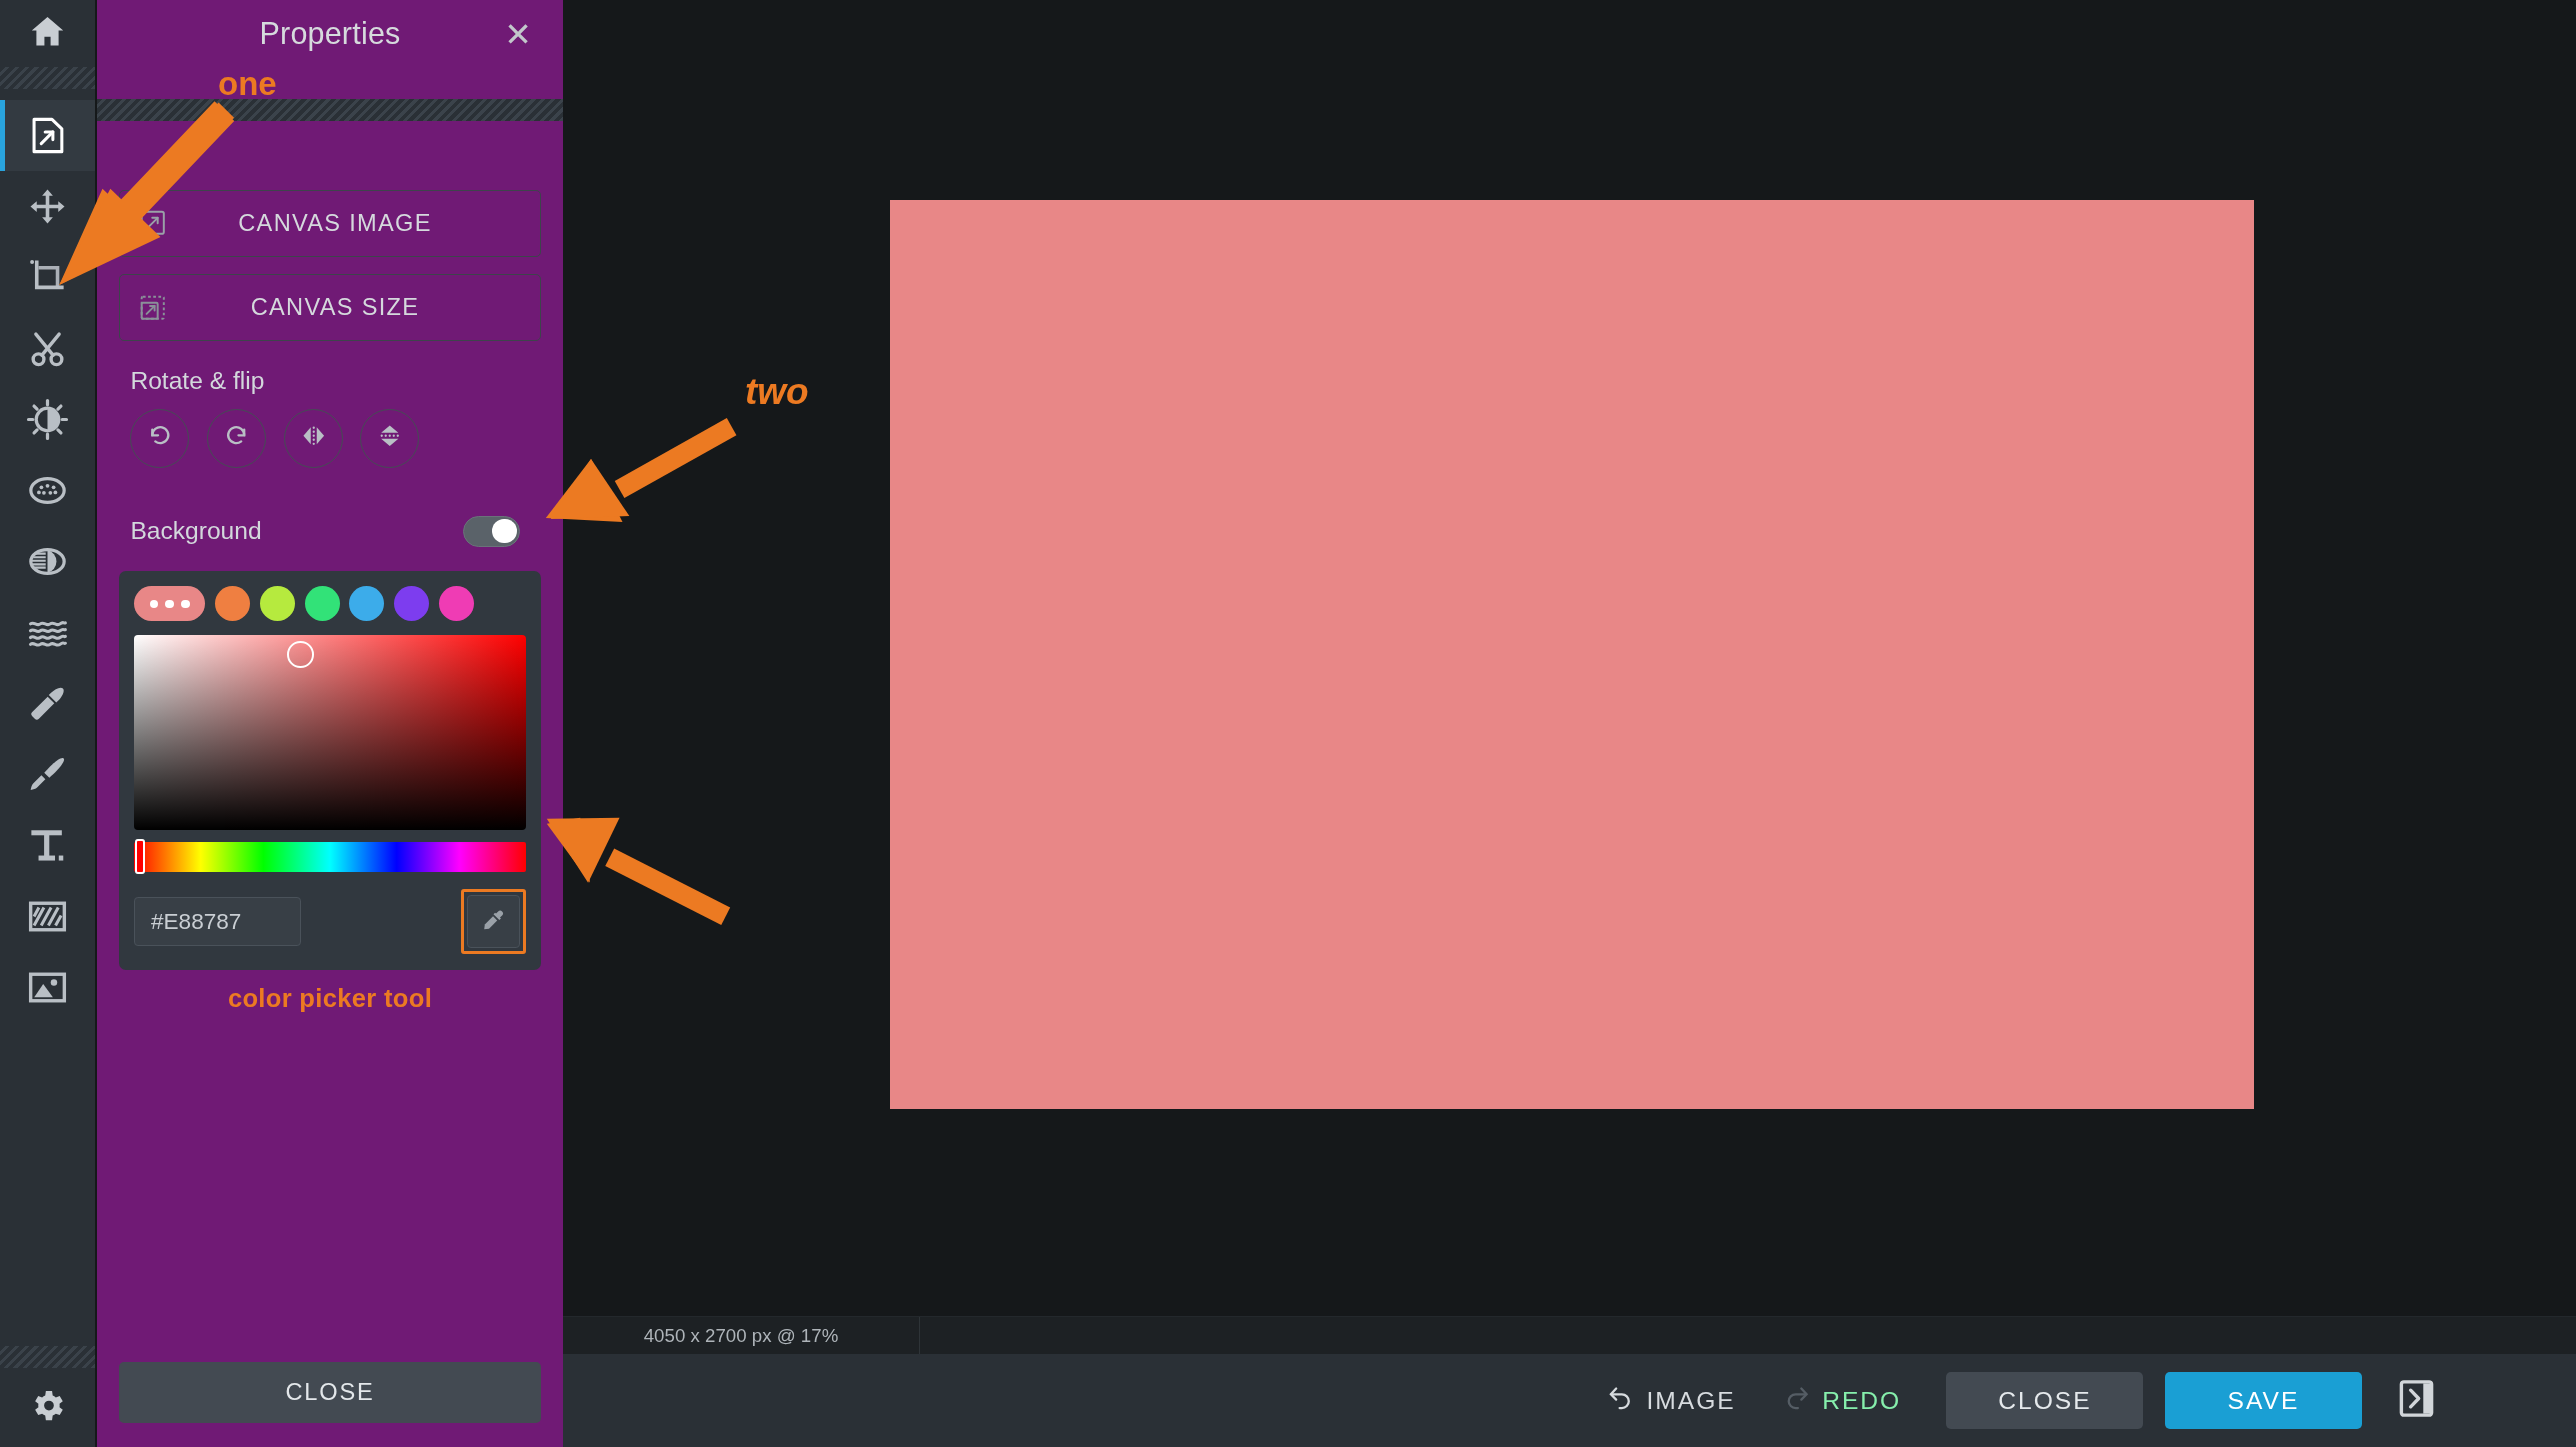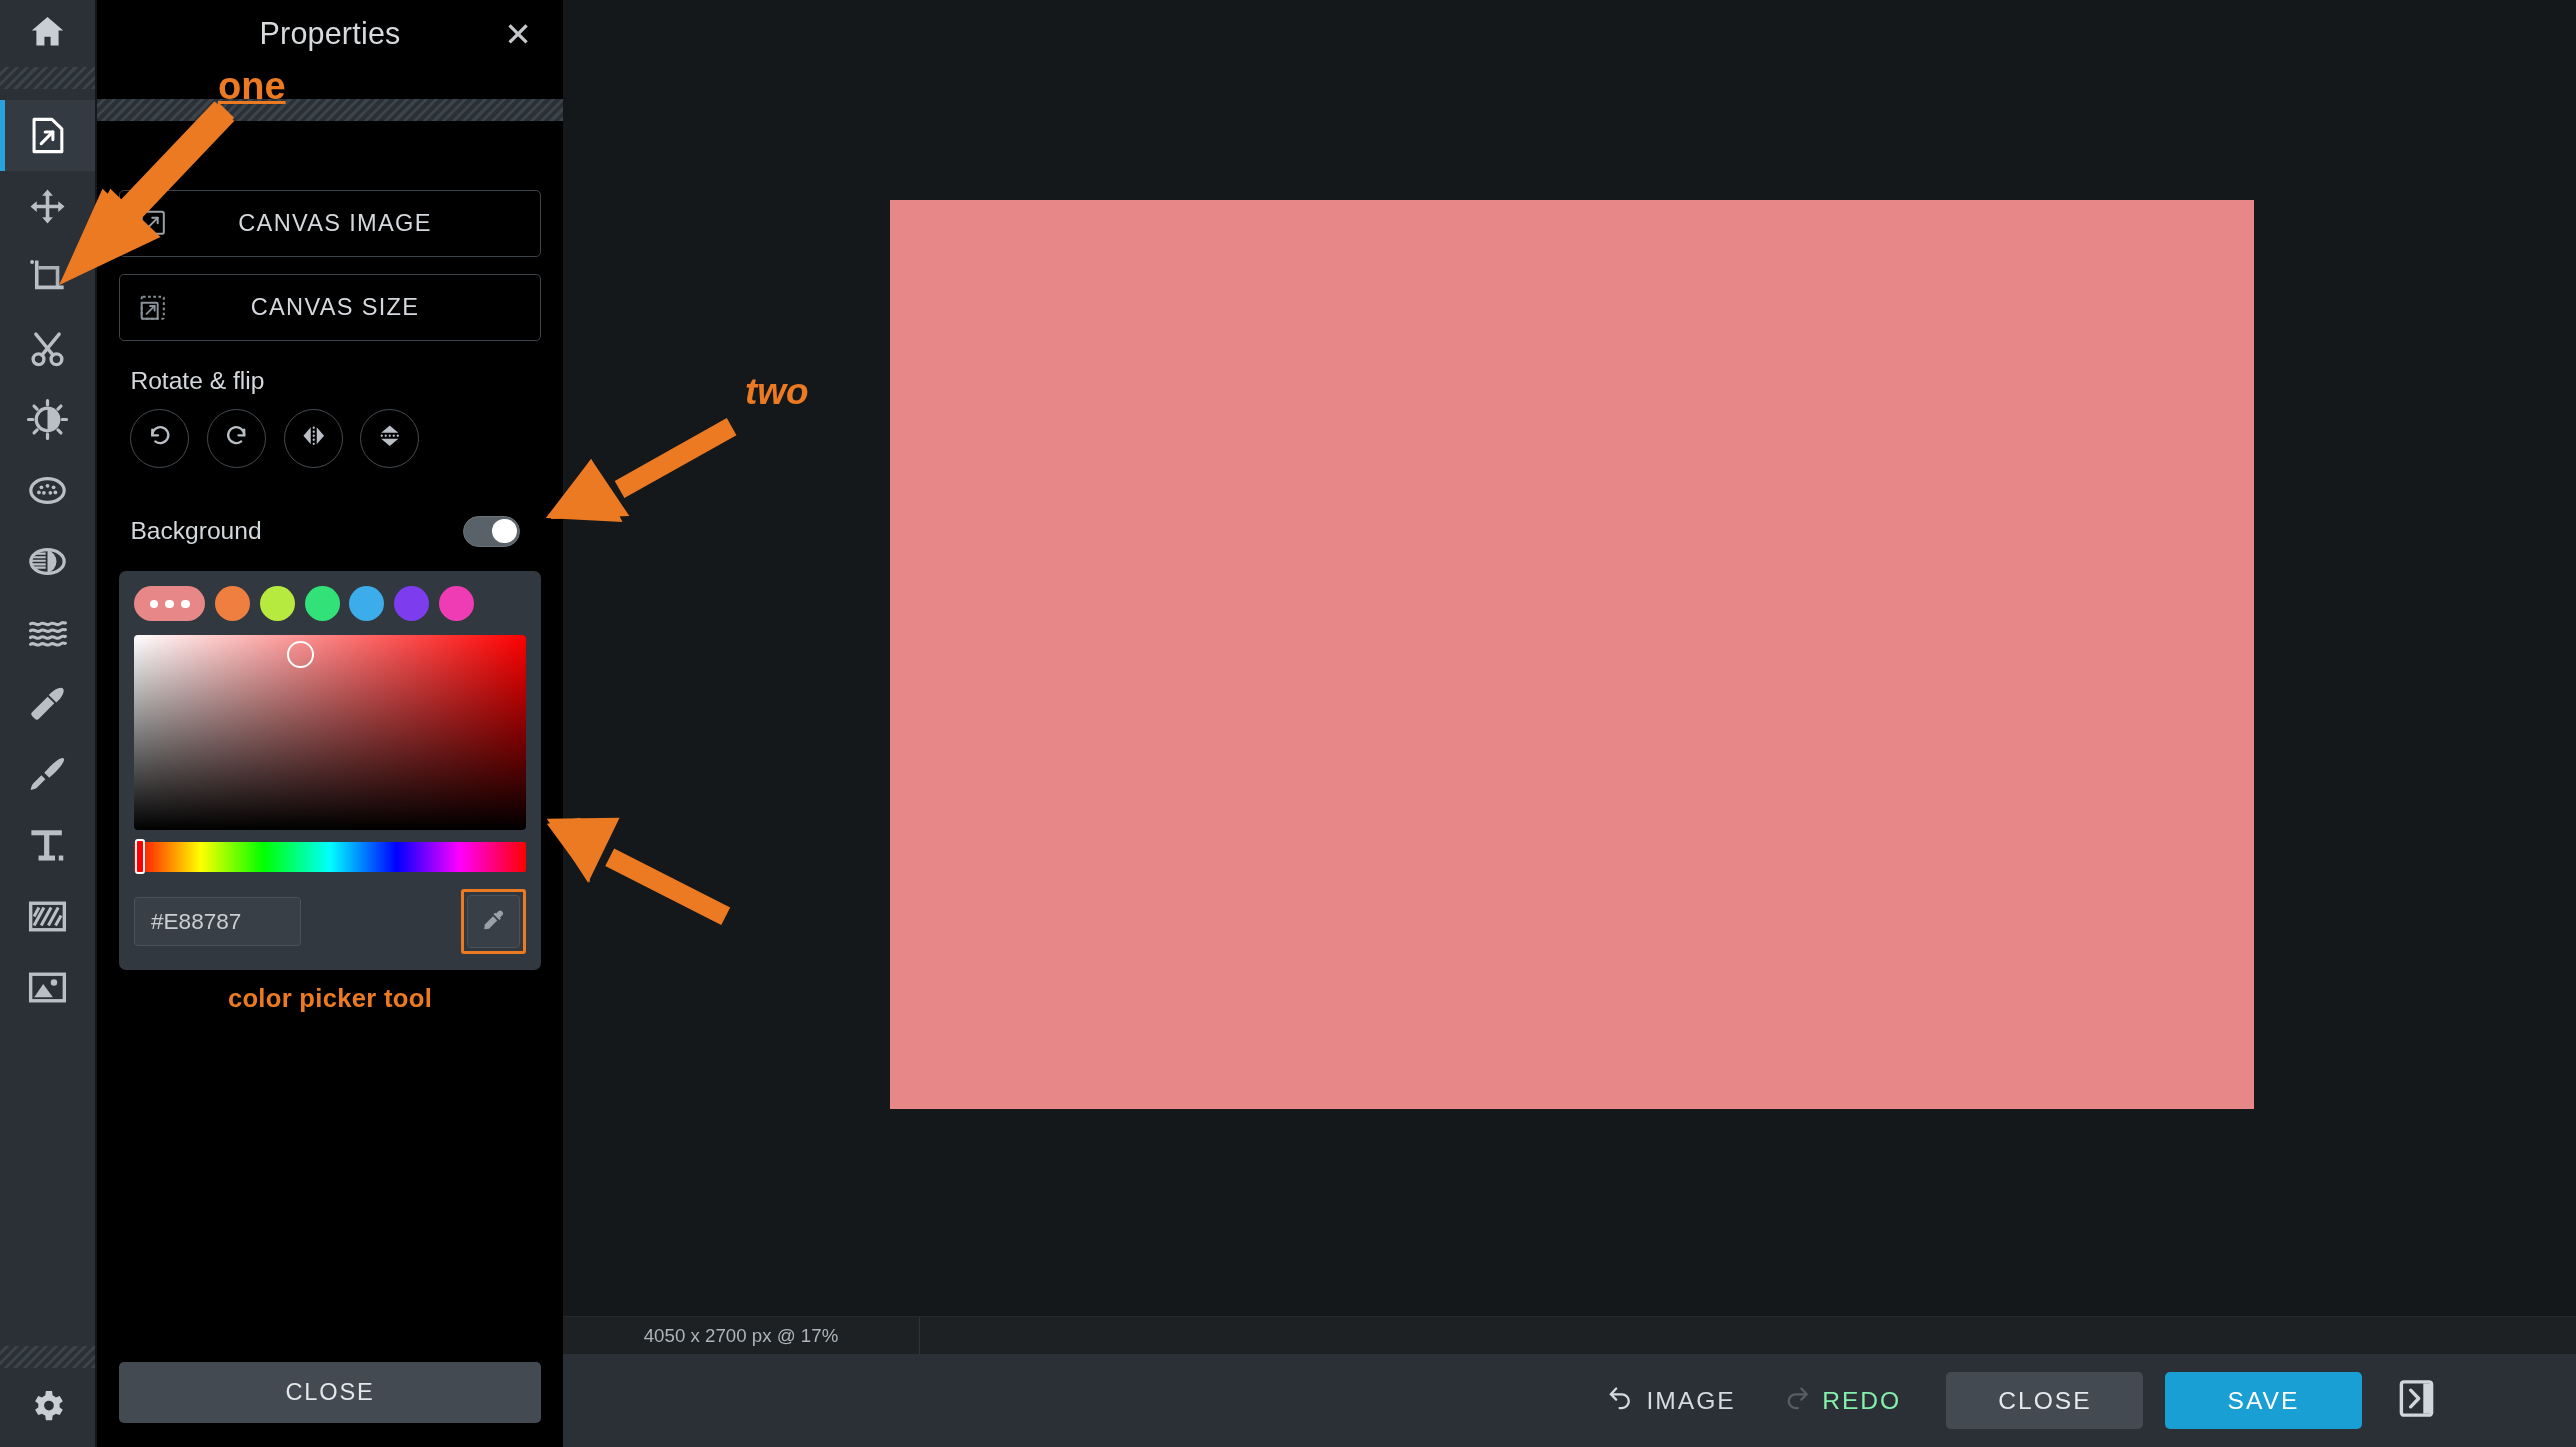--- a/index.html
+++ b/index.html
@@ -89,21 +89,21 @@
     display: flex;
     align-items: center;
     justify-content: center;
     cursor: pointer;
   }
 
   
   .panel {
     width: 466px;
     flex: 0 0 466px;
-    background: #000000;
+    background: #701a75;
     display: flex;
     flex-direction: column;
     position: relative;
     gap: 32px;
   }
   .panel-header {
     height: 67px;
     flex: 0 0 67px;
     display: flex;
     align-items: center;
@@ -815,18 +815,18 @@
     </g>
 
     <g>
       <path d="M738 932 L620 872" stroke="#ec7a22" stroke-width="20" stroke-linecap="butt"></path>
       <path d="M590 832 L556 838 L600 898 Z" fill="#ec7a22"></path>
       <path d="M630 832 L556 833 L598 898 Z" fill="#ec7a22"></path>
     </g>
   </svg>
 
   <div class="anno">
-    <span class="anno-text" style="left:218px; top:65px; font-size:38px;text-decoration:underline;">one</span>
+    <span class="anno-text" style="left:218px; top:65px; font-size:33px;">one</span>
     <span class="anno-text" style="left:745px; top:371px; font-size:37px;font-style:italic;">two</span>
   </div>
 
 </div>
 
 
 </body></html>

